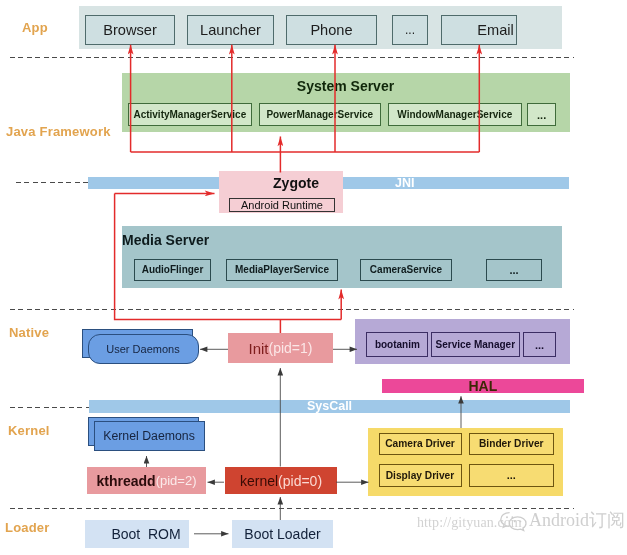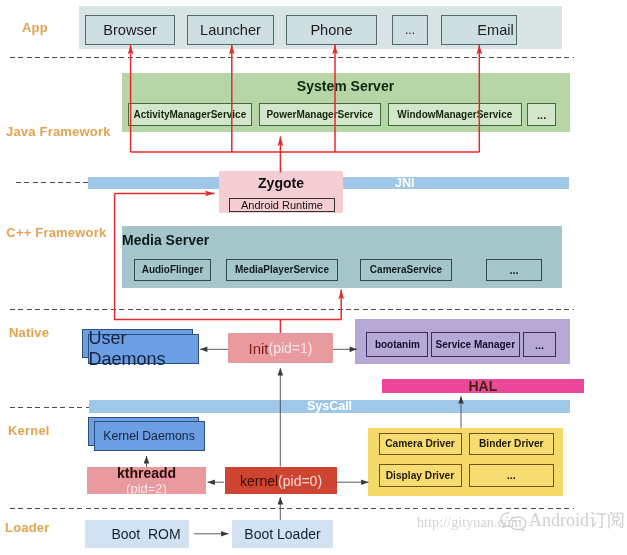--- a/index.html
+++ b/index.html
@@ -37,21 +37,20 @@
   .dashed{height:1.4px;background-image:repeating-linear-gradient(to right,#4a4a4a 0 5px,rgba(0,0,0,0) 5px 8.4px);}
   svg.ov{position:absolute;left:0;top:0;width:627px;height:555px;overflow:visible;}
 </style>
 </head>
 <body>
 
 <div id="stage">
 
   <div class="abs layer-label" style="left:22px;top:20px;">App</div>
   <div class="abs layer-label" style="left:6px;top:124px;">Java Framework</div>
-  <div class="abs layer-label" style="left:6.3px;top:225px;">C++ Framework</div>
   <div class="abs layer-label" style="left:9px;top:325px;">Native</div>
   <div class="abs layer-label" style="left:8px;top:423px;">Kernel</div>
   <div class="abs layer-label" style="left:5px;top:520px;">Loader</div>
 
   <div class="abs dashed" style="left:10px;top:57px;width:564px;"></div>
   <div class="abs dashed" style="left:16px;top:182px;width:72px;"></div>
   <div class="abs dashed" style="left:10px;top:309px;width:564px;"></div>
   <div class="abs dashed" style="left:10px;top:407px;width:79px;"></div>
   <div class="abs dashed" style="left:10px;top:508px;width:564px;"></div>
 
@@ -65,52 +64,52 @@
   <div class="abs greenbig" style="left:121.5px;top:73.4px;width:448px;height:59px;"></div>
   <div class="abs" style="left:121.5px;top:78px;width:448px;text-align:center;font-size:14px;font-weight:bold;color:#0f2609;">System Server</div>
   <div class="abs greenbox" style="left:127.7px;top:103.2px;width:124.3px;height:23.3px;">ActivityManagerService</div>
   <div class="abs greenbox" style="left:258.5px;top:103.2px;width:122.5px;height:23.3px;">PowerManagerService</div>
   <div class="abs greenbox" style="left:388px;top:103.2px;width:133.6px;height:23.3px;">WindowManagerService</div>
   <div class="abs greenbox" style="left:527px;top:103.2px;width:29.3px;height:23.3px;font-size:11px;">...</div>
 
   <div class="abs bluebar" style="left:88px;top:177px;width:481px;height:12px;"></div>
   <div class="abs" style="left:395px;top:177px;height:12px;line-height:12px;font-size:12.5px;font-weight:bold;color:#fff;overflow:hidden;">JNI</div>
   <div class="abs pinkbox" style="left:219px;top:171px;width:124px;height:42px;"></div>
-  <div class="abs" style="left:219px;top:175px;width:124px;text-align:center;font-size:14px;font-weight:bold;color:#111;">Zygote</div>
+  <div class="abs" style="left:234px;top:175px;width:124px;text-align:center;font-size:14px;font-weight:bold;color:#111;">Zygote</div>
   <div class="abs innerline" style="left:229px;top:198px;width:106px;height:14px;font-size:11px;color:#111;">Android Runtime</div>
 
   <div class="abs mediabig" style="left:122px;top:226.4px;width:440px;height:61.4px;"></div>
   <div class="abs" style="left:122px;top:232px;width:440px;font-size:14px;font-weight:bold;color:#0d1a1c;">Media Server</div>
   <div class="abs mediabox" style="left:134px;top:258.5px;width:77px;height:22px;">AudioFlinger</div>
   <div class="abs mediabox" style="left:226px;top:258.5px;width:112px;height:22px;">MediaPlayerService</div>
   <div class="abs mediabox" style="left:360px;top:258.5px;width:92px;height:22px;">CameraService</div>
   <div class="abs mediabox" style="left:486px;top:258.5px;width:56px;height:22px;font-size:11px;">...</div>
 
   <div class="abs bluesolid" style="left:82px;top:329px;width:111px;height:29px;"></div>
-  <div class="abs bluesolid" style="left:87.5px;top:334px;width:111px;height:29.5px;display:flex;align-items:center;justify-content:center;font-size:18px;color:#16243f;">
+  <div class="abs bluesolid" style="left:87.5px;top:334px;width:111px;height:29.5px;display:flex;align-items:center;justify-content:center;font-size:11px;color:#16243f;border-radius:12px;">
       <span>User Daemons</span>
     </div>
   <div class="abs" style="left:228px;top:333px;width:105px;height:30px;background:#E89A9E;display:flex;align-items:center;justify-content:center;">
     <span style="font-size:15px;font-weight:normal;color:#7f1d1d;">Init</span>
       <span style="font-size:14px;color:#FBE7E7;">(pid=1)</span>
   </div>
   <div class="abs purplebig" style="left:354.8px;top:318.5px;width:215.3px;height:45.4px;"></div>
   <div class="abs purplebox" style="left:366.4px;top:332px;width:62px;height:25.2px;">bootanim</div>
   <div class="abs purplebox" style="left:430.8px;top:332px;width:89px;height:25.2px;">Service Manager</div>
   <div class="abs purplebox" style="left:523px;top:332px;width:33px;height:25.2px;font-size:11px;">...</div>
 
   <div class="abs" style="left:360px;top:379.4px;width:201.6px;height:14px;background:#ec4899;display:flex;align-items:center;justify-content:center;font-size:14px;font-weight:bold;color:#3c2806;margin-left:22px;">HAL</div>
   <div class="abs bluebar" style="left:89px;top:400px;width:481px;height:13px;"></div>
   <div class="abs" style="left:89px;top:400px;width:481px;text-align:center;line-height:13px;font-size:12.5px;font-weight:bold;color:#fff;">SysCall</div>
 
   <div class="abs bluesolid" style="left:87.5px;top:417px;width:111px;height:29px;"></div>
   <div class="abs bluesolid" style="left:93.5px;top:421px;width:111px;height:30px;display:flex;align-items:center;justify-content:center;font-size:12.3px;color:#16243f;">
       <span>Kernel Daemons</span>
     </div>
-  <div class="abs" style="left:87px;top:467px;width:119px;height:27px;background:#E89A9E;display:flex;align-items:center;justify-content:center;flex-direction:column;">
+  <div class="abs" style="left:87px;top:467px;width:119px;height:27px;background:#E89A9E;display:flex;align-items:center;justify-content:center;">
     <span style="font-size:14px;font-weight:bold;color:#2a0b0b;">kthreadd</span>
       <span style="font-size:13px;color:#FBEAEA;">(pid=2)</span>
   </div>
   <div class="abs" style="left:225px;top:467px;width:112px;height:27px;background:#CF4430;display:flex;align-items:center;justify-content:center;">
     <span style="font-size:14px;color:#3a0b05;">kernel</span>
       <span style="font-size:14px;color:#FBD9D2;">(pid=0)</span>
   </div>
   <div class="abs yellowbig" style="left:367.5px;top:427.9px;width:195.5px;height:68.3px;"></div>
   <div class="abs yellowbox" style="left:378.5px;top:432.9px;width:83px;height:22.2px;">Camera Driver</div>
   <div class="abs yellowbox" style="left:469px;top:432.9px;width:84.5px;height:22.2px;">Binder Driver</div>

